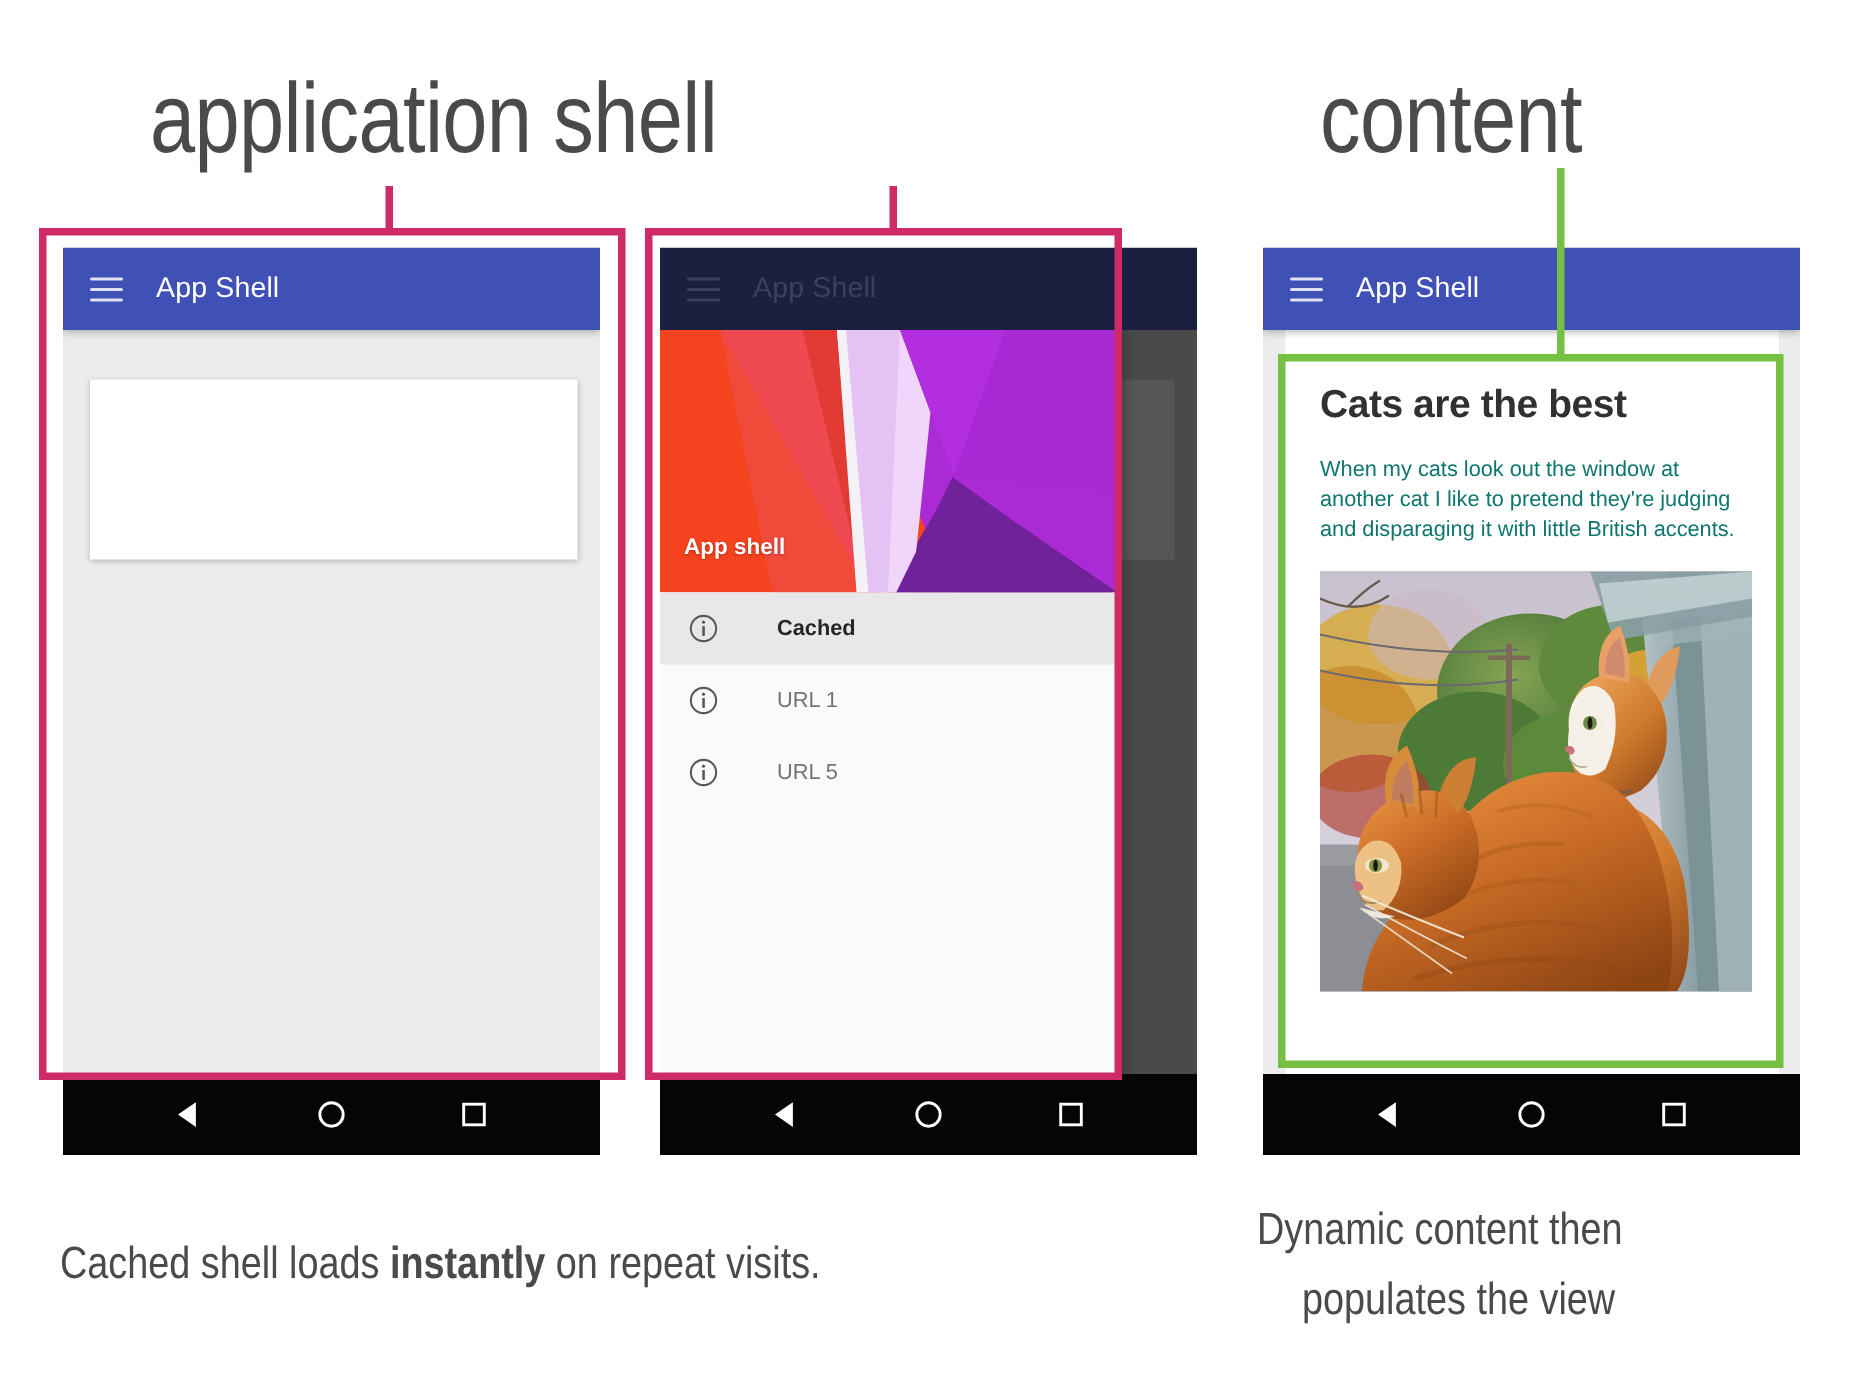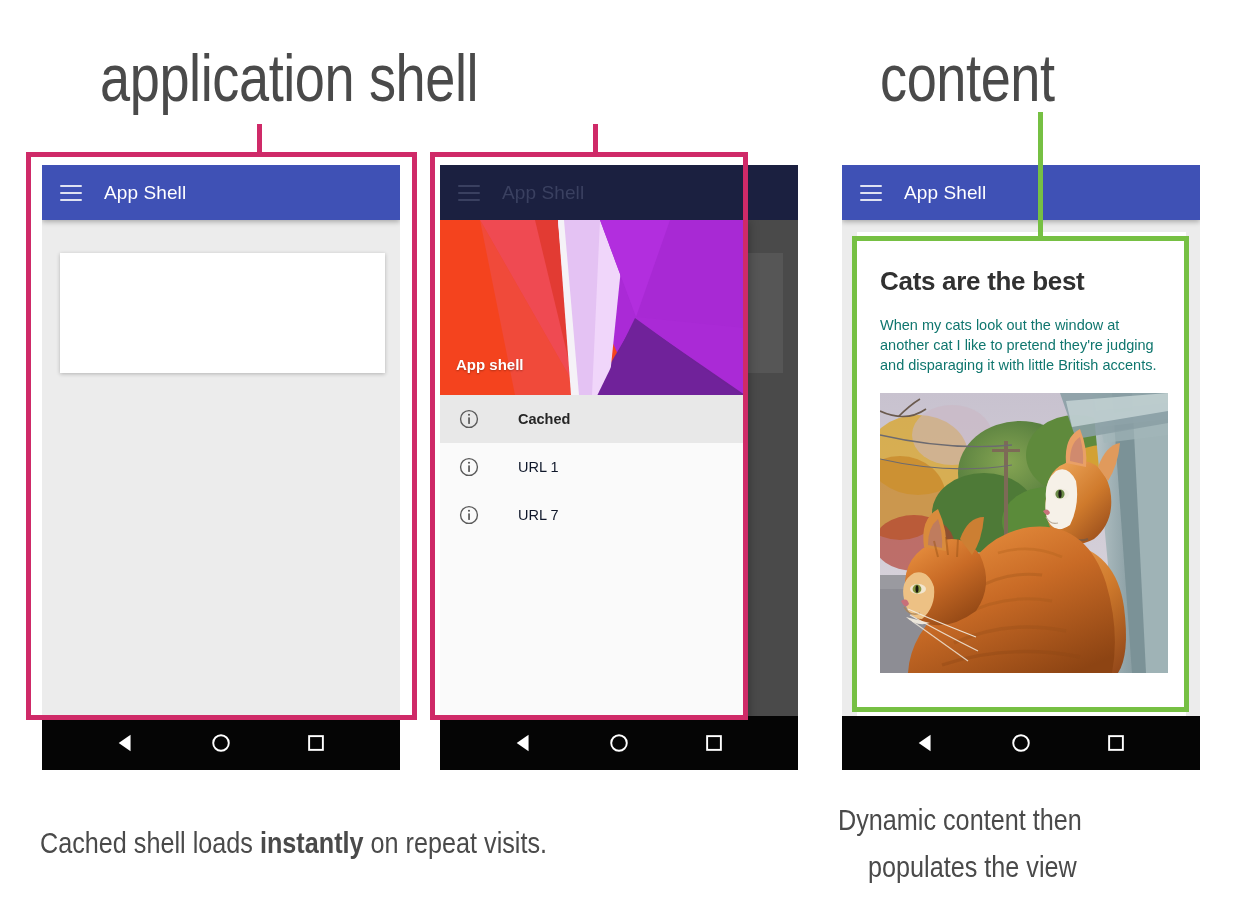--- a/index.html
+++ b/index.html
@@ -136,21 +136,21 @@
   }
   .shell-card.dim {
     background: #565656;
     box-shadow: none;
   }
 
   
   .content-card {
     position: absolute;
     left: 15px;
-    top: 12px;
+    top: 0px;
     width: 329px;
     height: 496px;
     background: #ffffff;
     padding: 34px 23px 0 23px;
   }
   .content-title {
     font-size: 26px;
     font-weight: bold;
     color: #313131;
     letter-spacing: -0.3px;
@@ -211,21 +211,21 @@
   .drawer-item.active { background: #e8e8e8; }
   .drawer-item-icon {
     flex: 0 0 auto;
     width: 22px; height: 22px;
     color: #5a5a5a;
   }
   .drawer-item-icon svg { display: block; width: 22px; height: 22px; }
   .drawer-item-label {
     margin-left: 38px;
     font-size: 14.5px;
-    color: #0f172a;
+    color: #737373;
   }
   .drawer-item.active .drawer-item-label {
     font-weight: bold;
     color: #262626;
   }
 
   
   .navbar {
     position: relative;
     height: 54px;
@@ -384,21 +384,21 @@
           </div>
 
           <div class="drawer-item">
             <span class="drawer-item-icon">
               <svg viewBox="0 0 24 24">
                 <circle cx="12" cy="12" r="9.2" fill="none" stroke="#5a5a5a" stroke-width="1.5"></circle>
                 <circle cx="12" cy="7.4" r="1.15" fill="#5a5a5a"></circle>
                 <rect x="11.1" y="10.2" width="1.9" height="7.2" rx="0.5" fill="#5a5a5a"></rect>
               </svg>
             </span>
-            <span class="drawer-item-label">URL 7</span>
+            <span class="drawer-item-label">URL 5</span>
           </div>
 
         </div>
       </div>
     </div>
 
     <div class="navbar">
       <div class="nav-btn">
         <svg viewBox="0 0 24 24">
             <polygon points="17,3 17,21 4,12" fill="#ffffff"></polygon>

